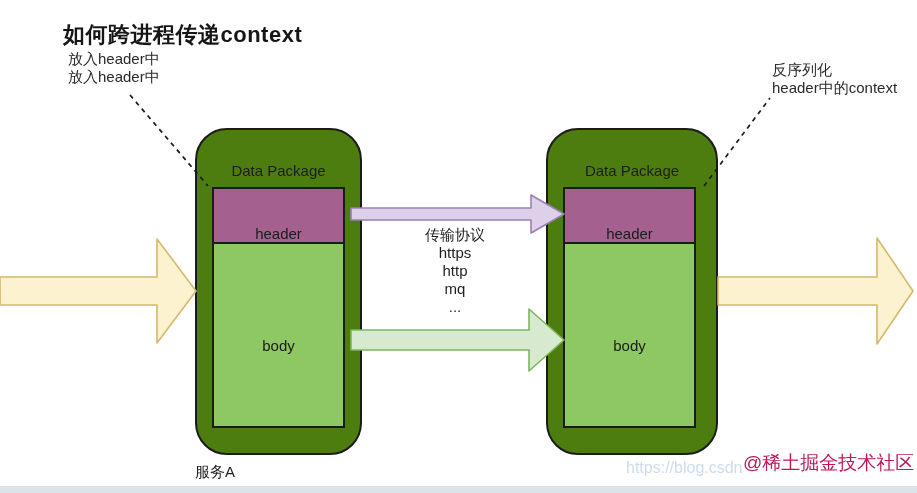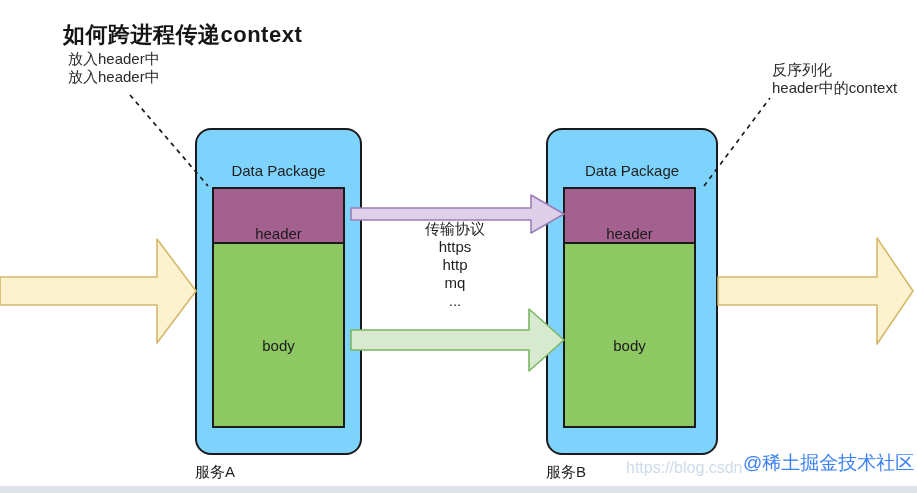--- a/index.html
+++ b/index.html
@@ -22,22 +22,22 @@
   }
   .annotation-left  { left:68px;  top:50px; }
   .annotation-right { left:772px; top:61px; }
 
   .arrow-layer {
     position:absolute; left:0; top:0; width:917px; height:493px;
     z-index:2; pointer-events:none;
   }
 
   .package {
-    position:absolute; top:128px; height:323px; background:#7dd3fc;
-    border:2px solid var(--outline); border-radius:16px; z-index:1;
+    position:absolute; top:128px; height:323px; background:#4d7c0f;
+    border:2px solid var(--outline); border-radius:32px; z-index:1;
   }
   .package-a { left:195px; width:163px; }
   .package-b { left:546px; width:168px; }
 
   .pkg-title {
     position:absolute; top:32px; left:0; width:100%; text-align:center;
     font-size:15px; color:#1e1e1e;
   }
   .pkg-header {
     position:absolute; left:15px; top:57px; width:129px; height:53px;
@@ -54,31 +54,31 @@
   .pkg-body span { margin-bottom:72px; }
 
   .service-label {
     position:absolute; top:463px; text-align:left;
     font-size:15px; color:#1e1e1e; z-index:3;
   }
   .service-label-a { left:195px; width:167px; }
   .service-label-b { left:546px; width:172px; }
 
   .transport {
-    position:absolute; left:395px; top:220px; width:120px; text-align:center;
+    position:absolute; left:395px; top:226px; width:120px; text-align:center;
     font-size:15px; line-height:18px; color:#1e1e1e; z-index:3;
   }
 
   .watermark-url {
     position:absolute; left:626px; top:459px; font-size:16px;
     color:#ccdcec; z-index:4; white-space:nowrap;
   }
   .watermark-community {
     position:absolute; left:743px; top:450px; font-size:19px;
-    color:#3b82f6; z-index:5; white-space:nowrap;
+    color:#be185d; z-index:5; white-space:nowrap;
   }
 
   .bottom-strip {
     position:absolute; left:0; top:486px; width:917px; height:7px;
     background:#dde3e9; z-index:6;
   }
 </style>
 </head>
 <body>
 
@@ -110,21 +110,20 @@
     <div class="pkg-title">Data Package</div>
     <div class="pkg-header">
       <span>header</span>
     </div>
     <div class="pkg-body">
       <span>body</span>
     </div>
   </div>
 
   <div class="service-label service-label-a">服务A</div>
-  <div class="service-label service-label-b">服务B</div>
 
   <div class="transport">
     <div>传输协议</div>
     <div>https</div>
     <div>http</div>
     <div>mq</div>
     <div>...</div>
   </div>
 
   <svg class="arrow-layer" width="917" height="493" viewBox="0 0 917 493">

